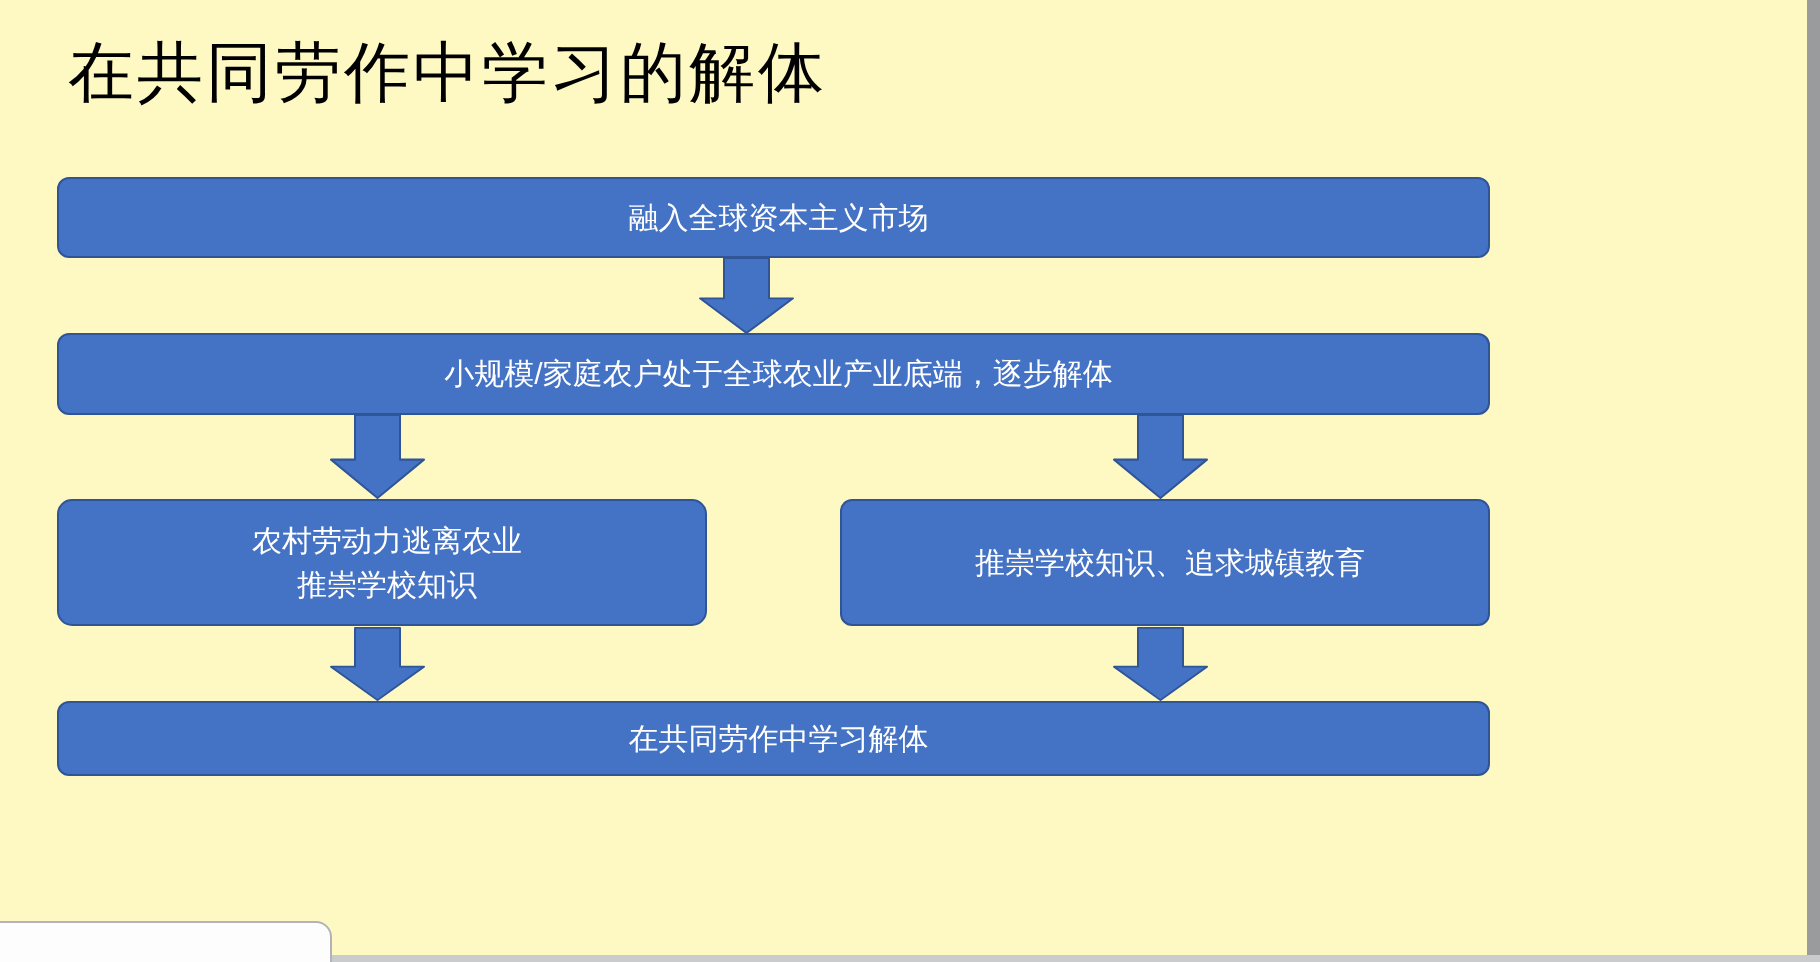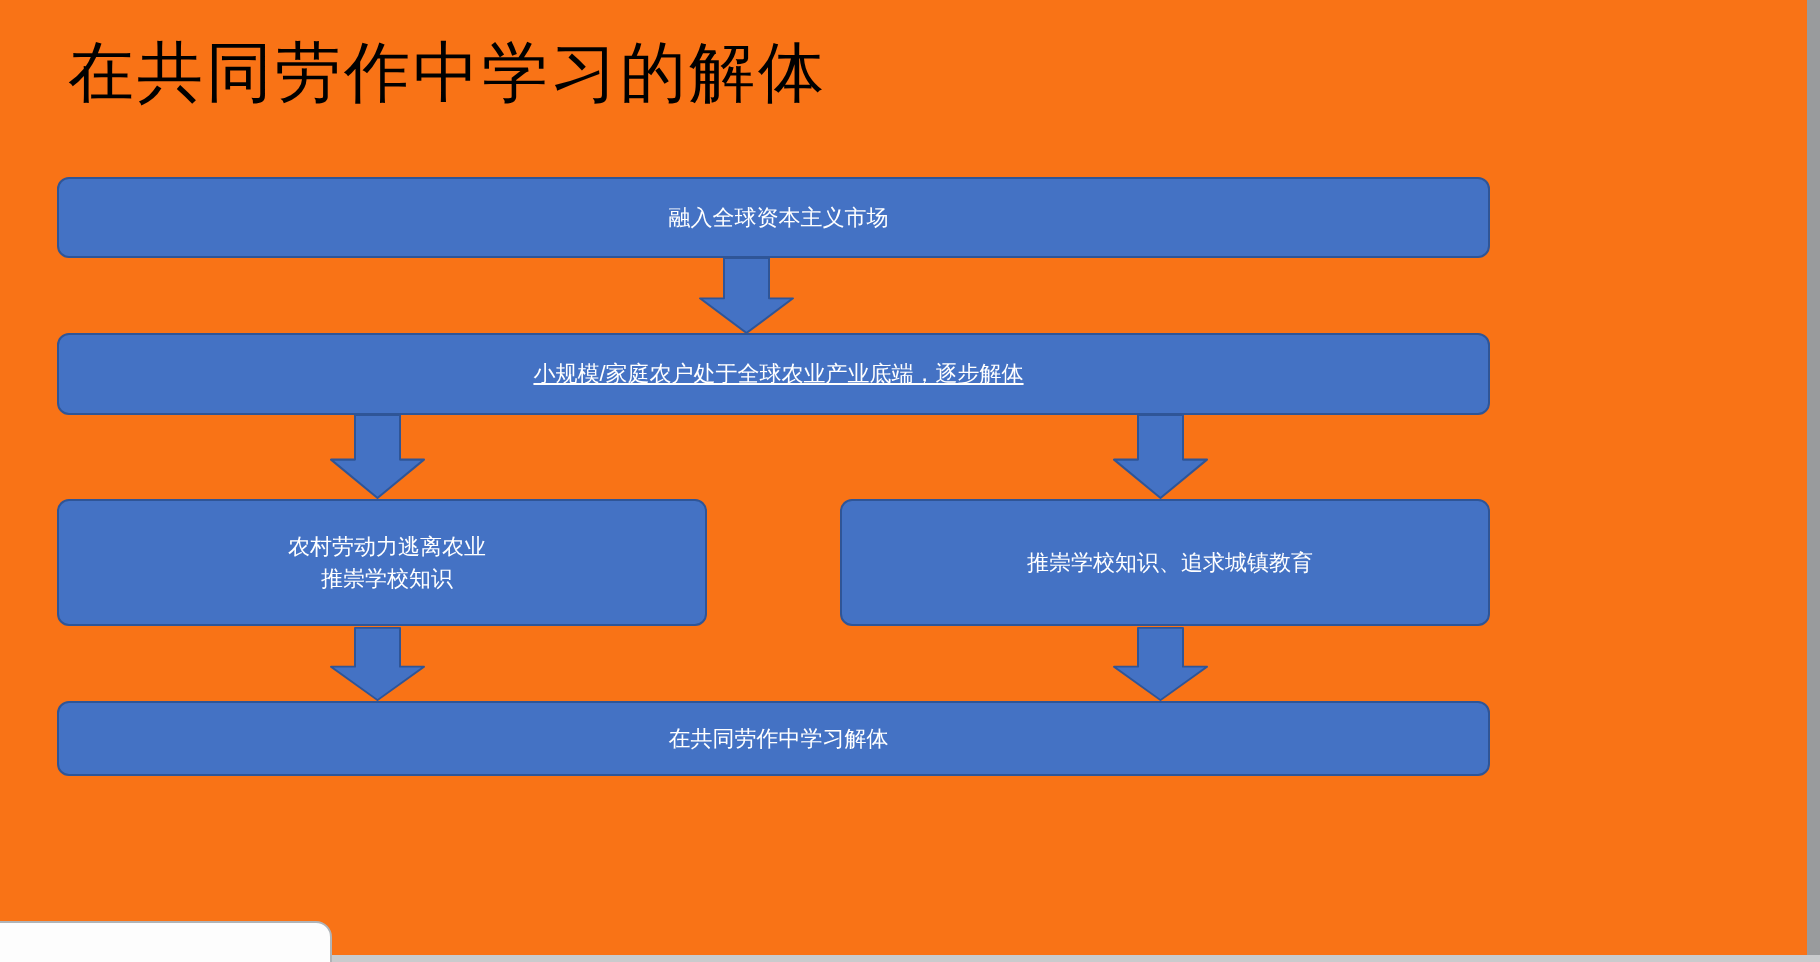--- a/index.html
+++ b/index.html
@@ -7,21 +7,21 @@
     width: 1820px;
     height: 962px;
     position: relative;
     overflow: hidden;
     background: #ffffff;
     font-family: "Liberation Sans", "DejaVu Sans", sans-serif;
   }
   .slide {
     position: absolute;
     inset: 0;
-    background: #f97316;
+    background: #fef9c3;
   }
   .title {
     position: absolute;
     left: 68px;
     top: 28px;
     margin: 0;
     font-size: 66px;
     font-weight: 400;
     color: var(--title-color, #000000);
     letter-spacing: 3px;
@@ -31,21 +31,21 @@
     position: absolute;
     background: var(--shape-fill, #4472C4);
     border: 2px solid var(--shape-border, #2F5597);
     border-radius: 12px;
     color: var(--shape-text, #ffffff);
     display: flex;
     flex-direction: column;
     align-items: center;
     justify-content: center;
     text-align: center;
-    font-size: 22px;
+    font-size: 30px;
     line-height: 1.45;
     box-sizing: border-box;
     padding-left: 10px;
   }
   .arrow { position: absolute; display: block; }
   .arrow polygon {
     fill: var(--shape-fill, #4472C4);
     stroke: var(--shape-border, #2F5597);
     stroke-width: 2;
     stroke-linejoin: round;
@@ -80,32 +80,32 @@
   <h1 class="title">在共同劳作中学习的解体</h1>
 
   <div class="box" style="left:57px; top:177px; width:1433px; height:81px;">
     <div>融入全球资本主义市场</div>
   </div>
 
   <svg class="arrow" style="left:699px; top:257px;" width="95" height="77" viewBox="0 0 95 82" preserveAspectRatio="none">
     <polygon points="25,1 70,1 70,44 94,44 47.5,81 1,44 25,44"></polygon>
   </svg>
 
-  <div class="box" style="left:57px; top:333px; width:1433px; height:82px;text-decoration:underline;">
+  <div class="box" style="left:57px; top:333px; width:1433px; height:82px;">
     <div>小规模/家庭农户处于全球农业产业底端，逐步解体</div>
   </div>
 
   <svg class="arrow" style="left:330px; top:414px;" width="95" height="85" viewBox="0 0 95 82" preserveAspectRatio="none">
     <polygon points="25,1 70,1 70,44 94,44 47.5,81 1,44 25,44"></polygon>
   </svg>
   <svg class="arrow" style="left:1113px; top:414px;" width="95" height="85" viewBox="0 0 95 82" preserveAspectRatio="none">
     <polygon points="25,1 70,1 70,44 94,44 47.5,81 1,44 25,44"></polygon>
   </svg>
 
-  <div class="box" style="left:57px; top:499px; width:650px; height:127px;">
+  <div class="box" style="left:57px; top:499px; width:650px; height:127px;border-radius:15px;">
     <div>农村劳动力逃离农业</div>
     <div>推崇学校知识</div>
   </div>
 
   <div class="box" style="left:840px; top:499px; width:650px; height:127px;">
     <div>推崇学校知识、追求城镇教育</div>
   </div>
 
   <svg class="arrow" style="left:330px; top:627px;" width="95" height="74" viewBox="0 0 95 82" preserveAspectRatio="none">
     <polygon points="25,1 70,1 70,44 94,44 47.5,81 1,44 25,44"></polygon>

